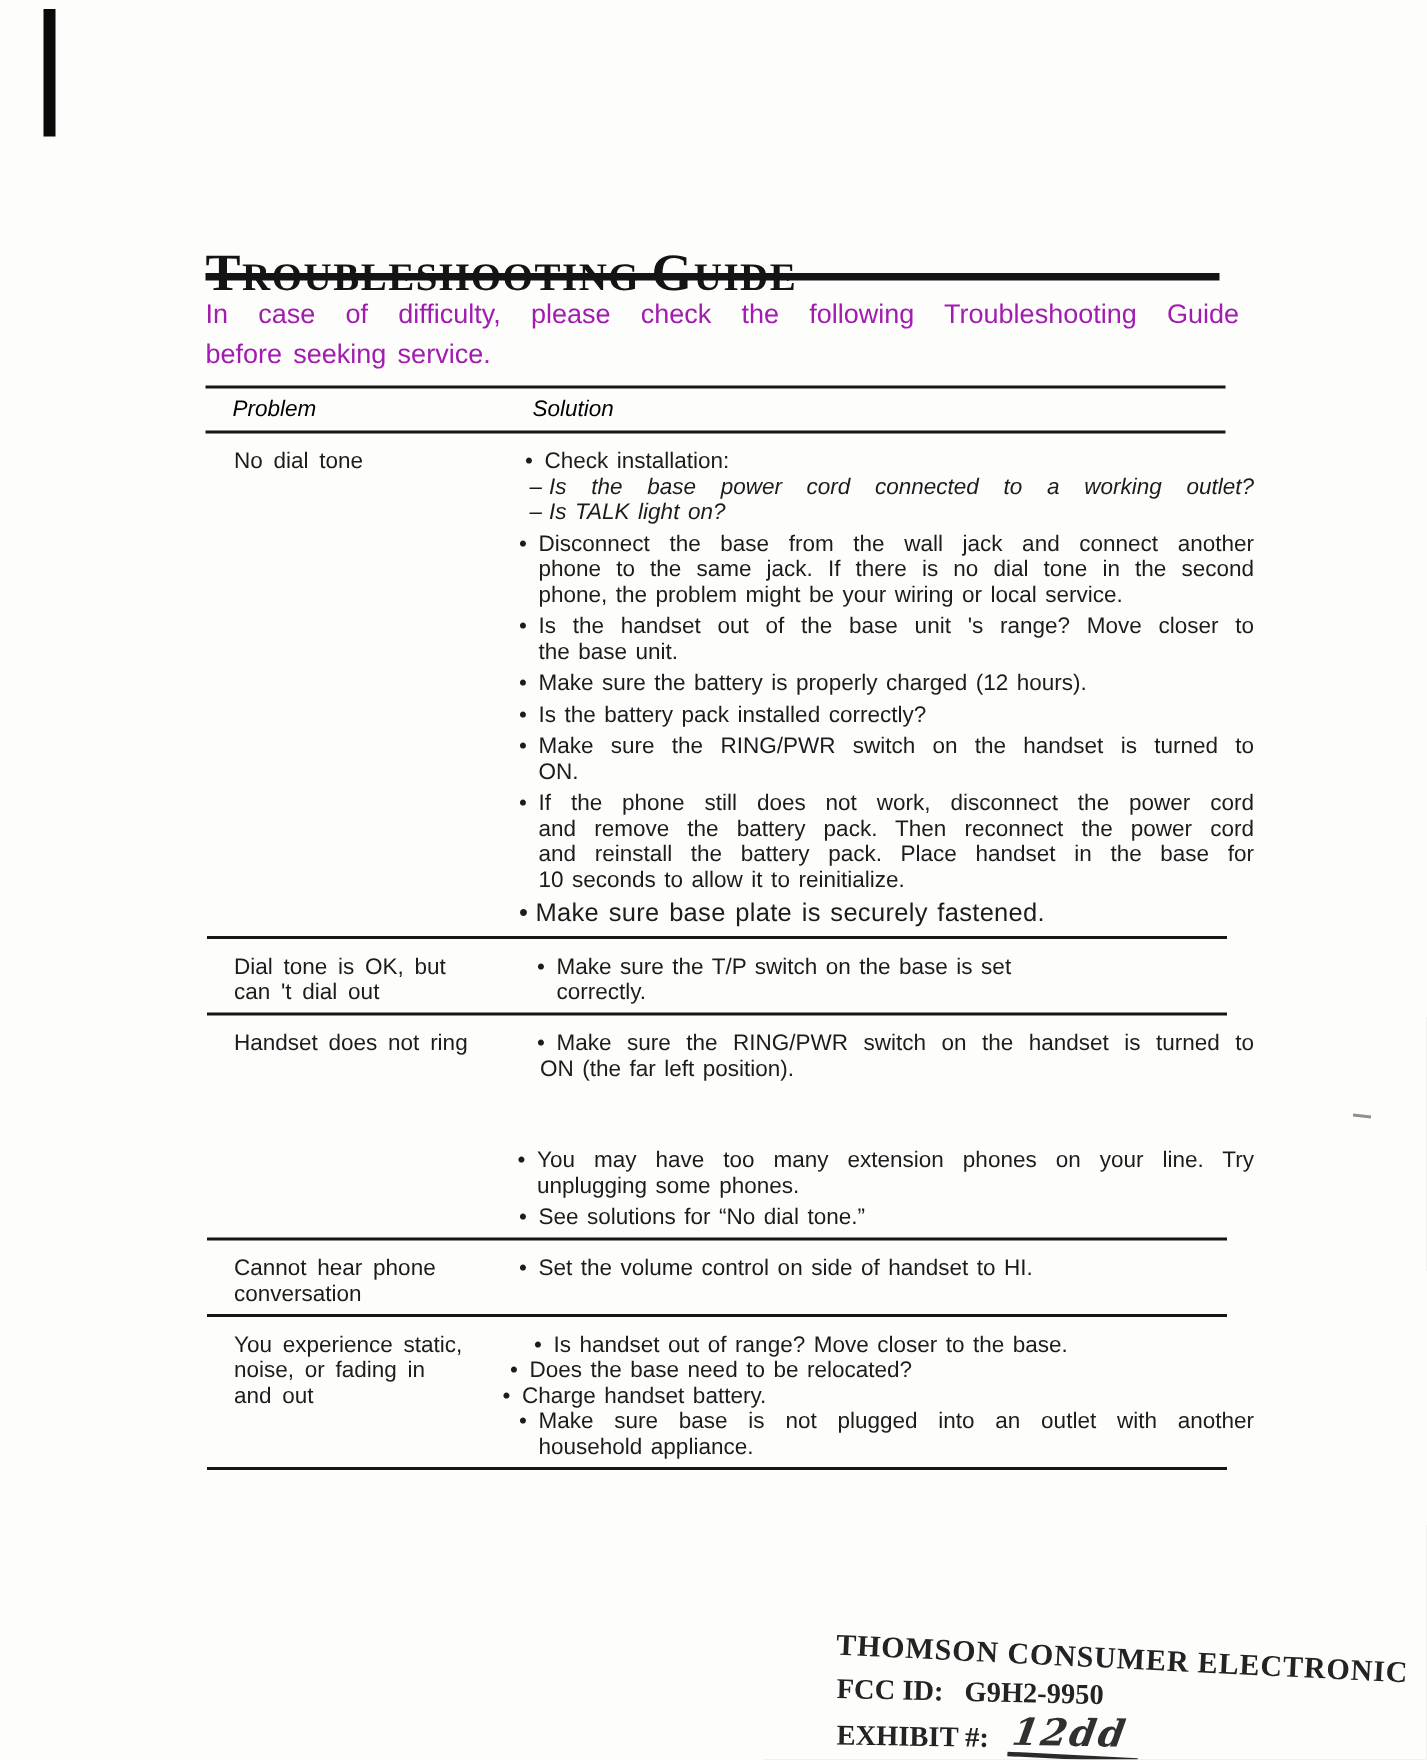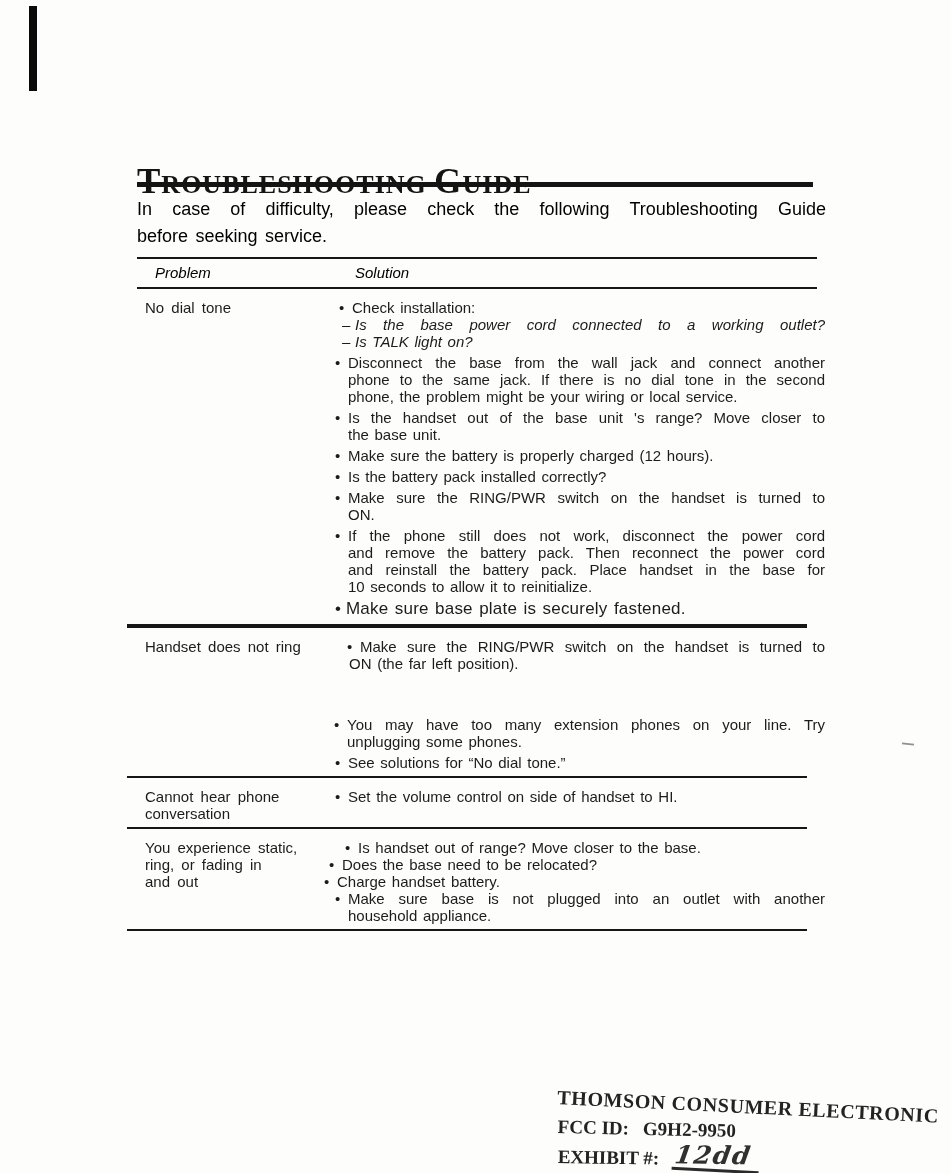--- a/index.html
+++ b/index.html
@@ -14,32 +14,32 @@
 
   
   .title{position:absolute; left:137px; top:141px; white-space:nowrap;
     font-family:"Liberation Serif", serif; font-weight:bold; color:#141414; letter-spacing:1px;}
   .tc{font-size:35px; line-height:40px;}
   .ts{font-size:26px; line-height:40px;}
   .title-rule{position:absolute; left:137px; top:182px; width:676px; height:5px; background:#141414;}
 
   
   .intro{position:absolute; left:137px; top:196px; width:689px;
-    font-size:18px; line-height:27px; word-spacing:2.5px; color:#000000;}
+    font-size:18px; line-height:27px; word-spacing:2.5px; color:#a21caf;}
   .intro .l1{text-align:justify; text-align-last:justify;}
 
   
   .rule-top{position:absolute; left:137px; top:257px; width:680px; height:2px; background:#161616;}
   .thead{position:absolute; left:137px; top:264px; width:716px; display:flex;
     font-style:italic; font-size:15px; color:#000000;}
   .th1{padding-left:18px; width:200px;}
   .rule-head{position:absolute; left:137px; top:287px; width:680px; height:2px; background:#161616;}
 
   
-  .tbody{position:absolute; left:127px; top:289px; width:716px;}
+  .tbody{position:absolute; left:138px; top:289px; width:716px;}
   .trow{display:flex; padding:10px 0 5px;}
   .rule{width:680px; height:2px; background:#161616;}
   .prob{padding-left:18px; width:208px; box-sizing:border-box;
     font-size:15px; line-height:17px; word-spacing:3px;}
   .sol{width:490px; font-size:15px; line-height:17px; word-spacing:1.5px;}
   .item{margin:0;}
   .item.gap{margin-top:4px;}
   .item.ditem{margin-left:7px;font-style:italic;}
   .ln{padding-left:13px; text-indent:-13px;}
   .ln .mk{display:inline-block; width:13px; text-indent:0;}
@@ -130,20 +130,32 @@
             <div class="ln jl w">and remove the battery pack. Then reconnect the power cord</div>
             <div class="ln jl w">and reinstall the battery pack. Place handset in the base for</div>
             <div class="ln w">10 seconds to allow it to reinitialize.</div>
           </div>
           <div class="item gap big">
             <div class="ln"><span class="mk">•</span>Make sure base plate is securely fastened.</div>
           </div>
         </div>
       </div>
       <div class="rule"></div>
+      <div class="trow">
+        <div class="prob">
+          <div class="pline">Dial tone is OK, but</div>
+          <div class="pline">can 't dial out</div>
+        </div>
+        <div class="sol">
+          <div class="item" style="margin-left: 12px;">
+            <div class="ln"><span class="mk">•</span>Make sure the T/P switch on the base is set</div>
+            <div class="ln w">correctly.</div>
+          </div>
+        </div>
+      </div>
       <div class="rule"></div>
       <div class="trow">
         <div class="prob">
           <div class="pline">Handset does not ring</div>
         </div>
         <div class="sol">
           <div class="item" style="margin-left: 12px;">
             <div class="ln jl"><span class="mk">•</span>Make sure the RING/PWR switch on the handset is turned to</div>
             <div class="ln wb">ON (the far left position).</div>
           </div>
@@ -165,21 +177,21 @@
         <div class="sol">
           <div class="item">
             <div class="ln"><span class="mk">•</span>Set the volume control on side of handset to HI.</div>
           </div>
         </div>
       </div>
       <div class="rule"></div>
       <div class="trow">
         <div class="prob">
           <div class="pline">You experience static,</div>
-          <div class="pline">ring, or fading in</div>
+          <div class="pline">noise, or fading in</div>
           <div class="pline">and out</div>
         </div>
         <div class="sol">
           <div class="item" style="margin-left: 10px;">
             <div class="ln"><span class="mk">•</span>Is handset out of range? Move closer to the base.</div>
           </div>
           <div class="item" style="margin-left: -6px;">
             <div class="ln"><span class="mk">•</span>Does the base need to be relocated?</div>
           </div>
           <div class="item" style="margin-left: -11px;">

